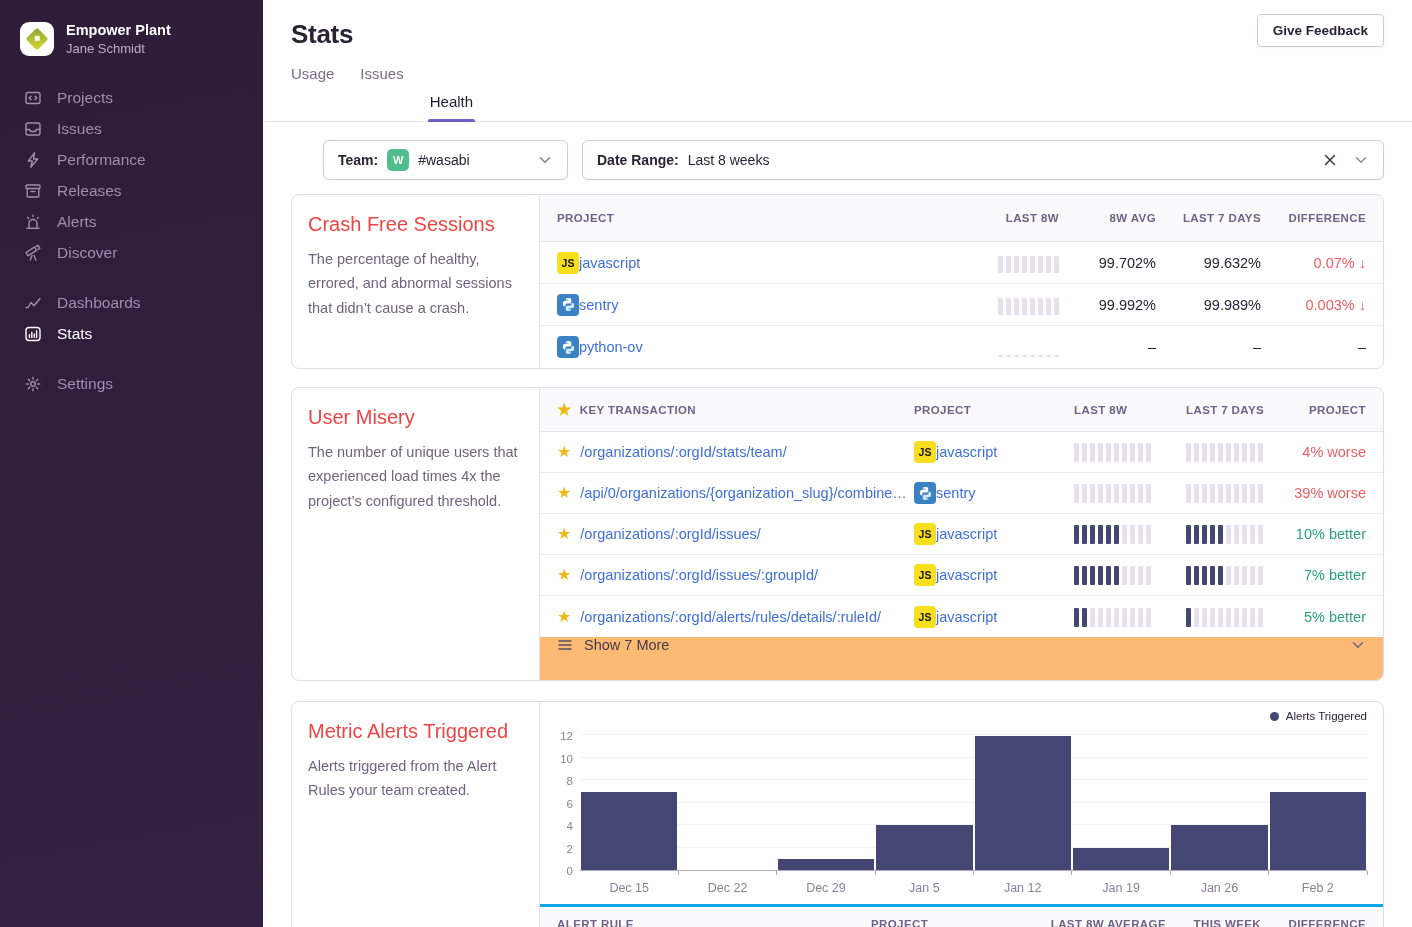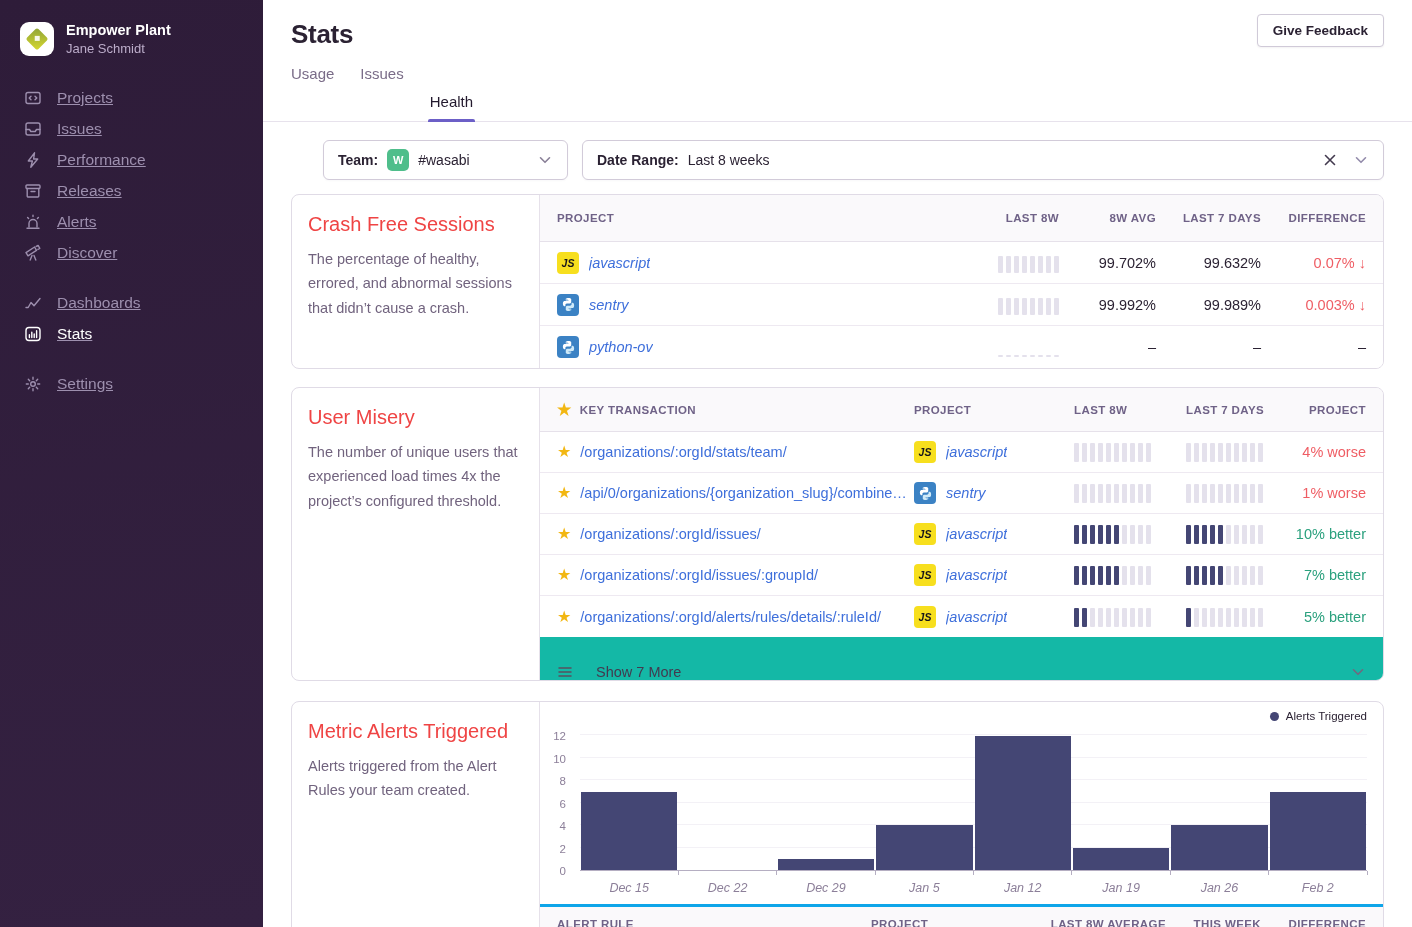--- a/index.html
+++ b/index.html
@@ -8,21 +8,21 @@
 
   
   .sidebar { width:263px; flex:none; background:linear-gradient(170deg,#2e1c39 0%,#342141 100%); color:#9d8fae; }
   .org { display:flex; align-items:center; gap:12px; padding:21px 18px 26px 20px; cursor:pointer; }
   .org-logo { width:34px; height:34px; background:#fff; border-radius:9px; position:relative; flex:none; }
   .org-diamond { position:absolute; inset:9px; transform:rotate(45deg); background:linear-gradient(135deg,#8fa438,#d6d72f); border-radius:2px; }
   .org-diamond::after { content:''; position:absolute; inset:33%; background:rgba(255,255,255,.9); transform:rotate(45deg); }
   .org-name { font-size:14.5px; font-weight:700; color:#fff; line-height:1.25; }
   .org-user { font-size:13px; color:#bcadca; margin-top:2px; }
   .nav { padding-left:24px; }
-  .nav-group { margin-bottom:19px;text-decoration:underline; }
+  .nav-group { margin-bottom:19px; }
   .nav-item { display:flex; align-items:center; gap:15px; padding:6.5px 0; font-size:15.5px; cursor:pointer; }
   .nav-item.active { color:#fff; }
   .nav-ico { width:18px; height:18px; flex:none; display:flex; }
   .nav-ico svg { width:18px; height:18px; }
 
   
   .main { flex:1; min-width:0; display:flex; flex-direction:column; }
   .main-header { padding:0 28px; border-bottom:1px solid #e7e2ec; position:relative; flex:none; }
   .page-title { margin-top:19px; font-size:26px; font-weight:700; letter-spacing:-0.3px; color:#2b2233; }
   .feedback-btn { position:absolute; top:14px; right:28px; height:33px; padding:0 15px; background:#fff; border:1px solid #d0cad8; border-radius:4px; font-family:inherit; font-weight:700; font-size:13.5px; color:#2b2233; box-shadow:0 1px 2px rgba(43,34,51,.06); cursor:pointer; }
@@ -65,57 +65,57 @@
   .misery-row  { grid-template-columns:minmax(0,1fr) 160px 112px 90px 90px; padding:0 17px; height:41px; }
   .al-grid     { grid-template-columns:minmax(0,1fr) 135px 160px 95px 105px; padding:0 17px; height:36px; border-top:3px solid #0ea5e9; border-bottom:none; }
 
   .right { text-align:right; }
   .num { text-align:right; color:#2b2233; }
   .diff.red { color:#ef5d64; }
   .change { text-align:right; }
   .change.worse { color:#ef5d64; }
   .change.better { color:#2ba17e; }
 
-  .proj-cell { display:flex; align-items:center; gap:10px; min-width:0;font-style:italic; }
+  .proj-cell { display:flex; align-items:center; min-width:0; }
   .proj-icon { width:22px; height:22px; border-radius:4px; flex:none; display:flex; align-items:center; justify-content:center; }
   .proj-icon.js { background:#f7df1e; color:#17161a; font-weight:700; font-size:10.5px; }
   .proj-icon.py { background:#3b82c4; }
   .proj-icon.py svg { width:15px; height:15px; }
   .proj-link { color:#3e6fdb; cursor:pointer; white-space:nowrap; overflow:hidden; text-overflow:ellipsis; }
 
   .spark { display:flex; gap:3px; align-items:flex-end; height:20px; }
   .spark.end { justify-content:flex-end; }
   .sbar { width:5px; height:17px; background:#e4e1ec; border-radius:1px; }
   .spark.m .sbar { height:19px; width:5px; }
   .sbar.dark { background:#444674; }
   .spark.empty .sbar { height:2px; }
 
   .tx-cell { display:flex; align-items:center; gap:9px; min-width:0; }
   .star { color:#f2b712; font-size:16px; line-height:1; flex:none; cursor:pointer; }
   .key-head { display:flex; align-items:center; gap:8px; }
 
-  .show-more { display:flex; align-items:flex-end; gap:23px; height:43px; padding:0 17px; font-size:14.5px; color:#433a4f; cursor:pointer; background:#14b8a6; }
+  .show-more { display:flex; align-items:flex-start; gap:11px; height:43px; padding:0 17px; font-size:14.5px; color:#433a4f; cursor:pointer; background:#fdba74; }
   .show-more .ico { display:flex; color:#57505f; }
   .show-more .ico svg { width:16px; height:16px; }
   .show-more .chev { color:#70697f; }
 
   
   .chart-wrap { padding:10px 16px 0 12px; position:relative; }
   .legend { position:absolute; top:8px; right:16px; display:flex; align-items:center; gap:7px; font-size:11.5px; color:#2b2233; }
   .legend-dot { width:9px; height:9px; border-radius:50%; background:#444674; }
   .chart { display:flex; margin-top:24px; }
   .yaxis { width:28px; flex:none; position:relative; height:135px; }
-  .ylab { position:absolute; right:14px; transform:translateY(50%); font-size:11.5px; color:#8c7f99; }
+  .ylab { position:absolute; right:7px; transform:translateY(50%); font-size:11.5px; color:#8c7f99; }
   .plot { flex:1; position:relative; height:135px; border-bottom:1px solid #b5aec2; display:flex; align-items:flex-end; }
   .gline { position:absolute; left:0; right:0; height:1px; background:#f3f1f6; }
   .slot { flex:1; height:100%; position:relative; display:flex; align-items:flex-end; padding:0 1px; }
   .slot::after { content:''; position:absolute; right:-0.5px; bottom:-5px; width:1px; height:4px; background:#b5aec2; }
   .slot:first-child::before { content:''; position:absolute; left:-0.5px; bottom:-5px; width:1px; height:4px; background:#b5aec2; }
   .bar { width:100%; background:#444674; }
-  .xlabels { display:flex; margin-left:28px; height:33px; align-items:center;font-style:italic; }
+  .xlabels { display:flex; margin-left:28px; height:33px; align-items:center; }
   .xlab { flex:1; text-align:center; font-size:12.5px; color:#8c7f99; }
 </style>
 </head>
 <body>
 
 <aside class="sidebar">
   <div class="org">
     <div class="org-logo">
         <div class="org-diamond"></div>
       </div>
@@ -426,21 +426,21 @@
                 <span class="sbar"></span>
                 <span class="sbar"></span>
                 <span class="sbar"></span>
                 <span class="sbar"></span>
                 <span class="sbar"></span>
                 <span class="sbar"></span>
                 <span class="sbar"></span>
                 <span class="sbar"></span>
                 <span class="sbar"></span>
               </span>
-              <span class="change worse">1% worse</span>
+              <span class="change worse">39% worse</span>
             </div>
             <div class="trow misery-row">
               <span class="tx-cell">
                 <span class="star">★</span>
                 <a class="proj-link">/organizations/:orgId/issues/</a>
               </span>
               <span class="proj-cell">
                 <span class="proj-icon js">JS</span>
                 <a class="proj-link">javascript</a>
               </span>

